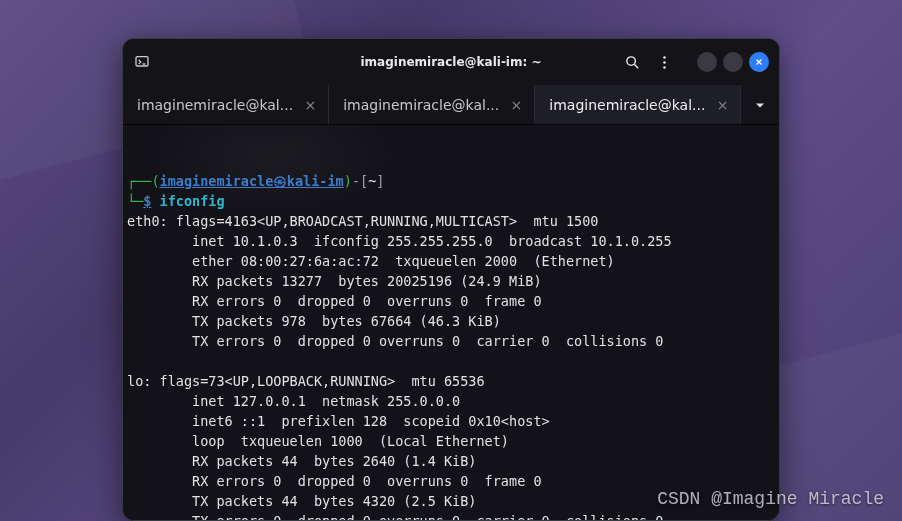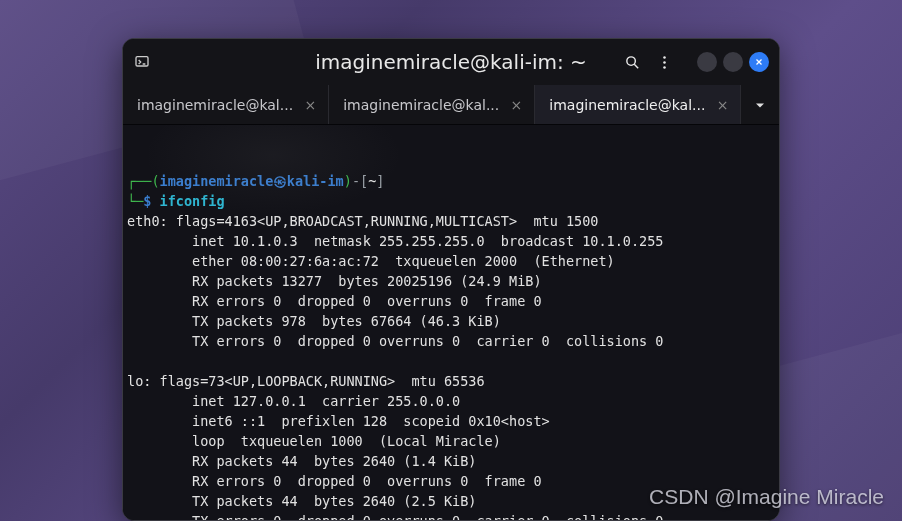--- a/index.html
+++ b/index.html
@@ -36,21 +36,21 @@
     height: 46px; background: #141418;
     display: flex; align-items: center;
     padding: 0 10px; position: relative;
   }
   .title-icon {
     width: 18px; height: 18px;
     color: #ccc; display:flex;align-items:center;justify-content:center;
   }
   .title-text {
     position: absolute; left: 0; right: 0; text-align: center;
-    color: #e8e8e8; font-size: 20px; font-weight: 400;
+    color: #e8e8e8; font-size: 12px; font-weight: 700;
     font-family: "DejaVu Sans", sans-serif;
     pointer-events: none;
   }
   .tb-right { margin-left: auto; display: flex; align-items: center; gap: 14px; }
   .tb-right .icon-btn {
     width: 18px; height: 18px; color: #e8e8e8; cursor: pointer;
     display:flex;align-items:center;justify-content:center;
   }
   .win-controls { display: flex; gap: 6px; margin-left: 10px; }
   .win-btn {
@@ -85,29 +85,29 @@
     white-space: pre; overflow: hidden;
     position: relative;
   }
   .dragon {
     position:absolute; left:20px; top:-30px; width:260px; height:120px;
     opacity:0.08; pointer-events:none;
     background: radial-gradient(ellipse at 50% 50%, #888 0%, transparent 70%);
     border-radius:50%;
   }
   .c-cyan { color: #2fb5d0; margin-top: 28px; }
-  .c-blue { color: #3a7ecf; font-weight: bold; }
+  .c-blue { color: #3a7ecf; font-weight: bold; text-decoration: underline; }
   .c-green { color: #3fb84e; }
   .c-grey { color: #9aa0a6; }
   .bold { font-weight: bold; }
 
   .watermark {
     position: absolute; right: 18px; bottom: 12px;
-    color: rgba(230,230,240,0.75); font-size: 21px;
-    font-family: Liberation Sans, sans-serif;
+    color: rgba(230,230,240,0.75); font-size: 18px;
+    font-family: Liberation Mono, monospace;
     text-shadow: 0 1px 3px rgba(0,0,0,0.6);
     pointer-events: none;
   }
 </style>
 </head>
 <body>
 
 <div class="desktop-bg"></div>
 
 <div class="window">
@@ -164,31 +164,31 @@
           <path d="M4 9l8 8 8-8z"></path>
         </svg>
     </div>
   </div>
 
   <div class="terminal">
     <div class="dragon"></div>
 <span class="c-green">┌──</span><span class="c-green">(</span><span class="c-blue">imaginemiracle</span><span class="c-blue">㉿</span><span class="c-blue">kali-im</span><span class="c-green">)</span><span class="c-grey">-[</span><span>~</span><span class="c-grey">]</span>
 <span class="c-green">└─</span><span class="c-blue">$</span> <span class="c-cyan bold">ifconfig</span>
 <span>eth0: flags=4163&lt;UP,BROADCAST,RUNNING,MULTICAST&gt;  mtu 1500</span>
-<span>        inet 10.1.0.3  netmask 255.255.255.0  broadcast 10.1.0.255</span>
+<span>        inet 10.1.0.3  ifconfig 255.255.255.0  broadcast 10.1.0.255</span>
 <span>        ether 08:00:27:6a:ac:72  txqueuelen 2000  (Ethernet)</span>
 <span>        RX packets 13277  bytes 20025196 (24.9 MiB)</span>
 <span>        RX errors 0  dropped 0  overruns 0  frame 0</span>
 <span>        TX packets 978  bytes 67664 (46.3 KiB)</span>
 <span>        TX errors 0  dropped 0 overruns 0  carrier 0  collisions 0</span>
 <span></span>
 <span>lo: flags=73&lt;UP,LOOPBACK,RUNNING&gt;  mtu 65536</span>
-<span>        inet 127.0.0.1  carrier 255.0.0.0</span>
+<span>        inet 127.0.0.1  netmask 255.0.0.0</span>
 <span>        inet6 ::1  prefixlen 128  scopeid 0x10&lt;host&gt;</span>
-<span>        loop  txqueuelen 1000  (Local Miracle)</span>
+<span>        loop  txqueuelen 1000  (Local Ethernet)</span>
 <span>        RX packets 44  bytes 2640 (1.4 KiB)</span>
 <span>        RX errors 0  dropped 0  overruns 0  frame 0</span>
-<span>        TX packets 44  bytes 2640 (2.5 KiB)</span>
+<span>        TX packets 44  bytes 4320 (2.5 KiB)</span>
 <span>        TX errors 0  dropped 0 overruns 0  carrier 0  collisions 0</span>
   </div>
 </div>
 
 <div class="watermark">CSDN @Imagine Miracle</div>
 
 </body></html>

